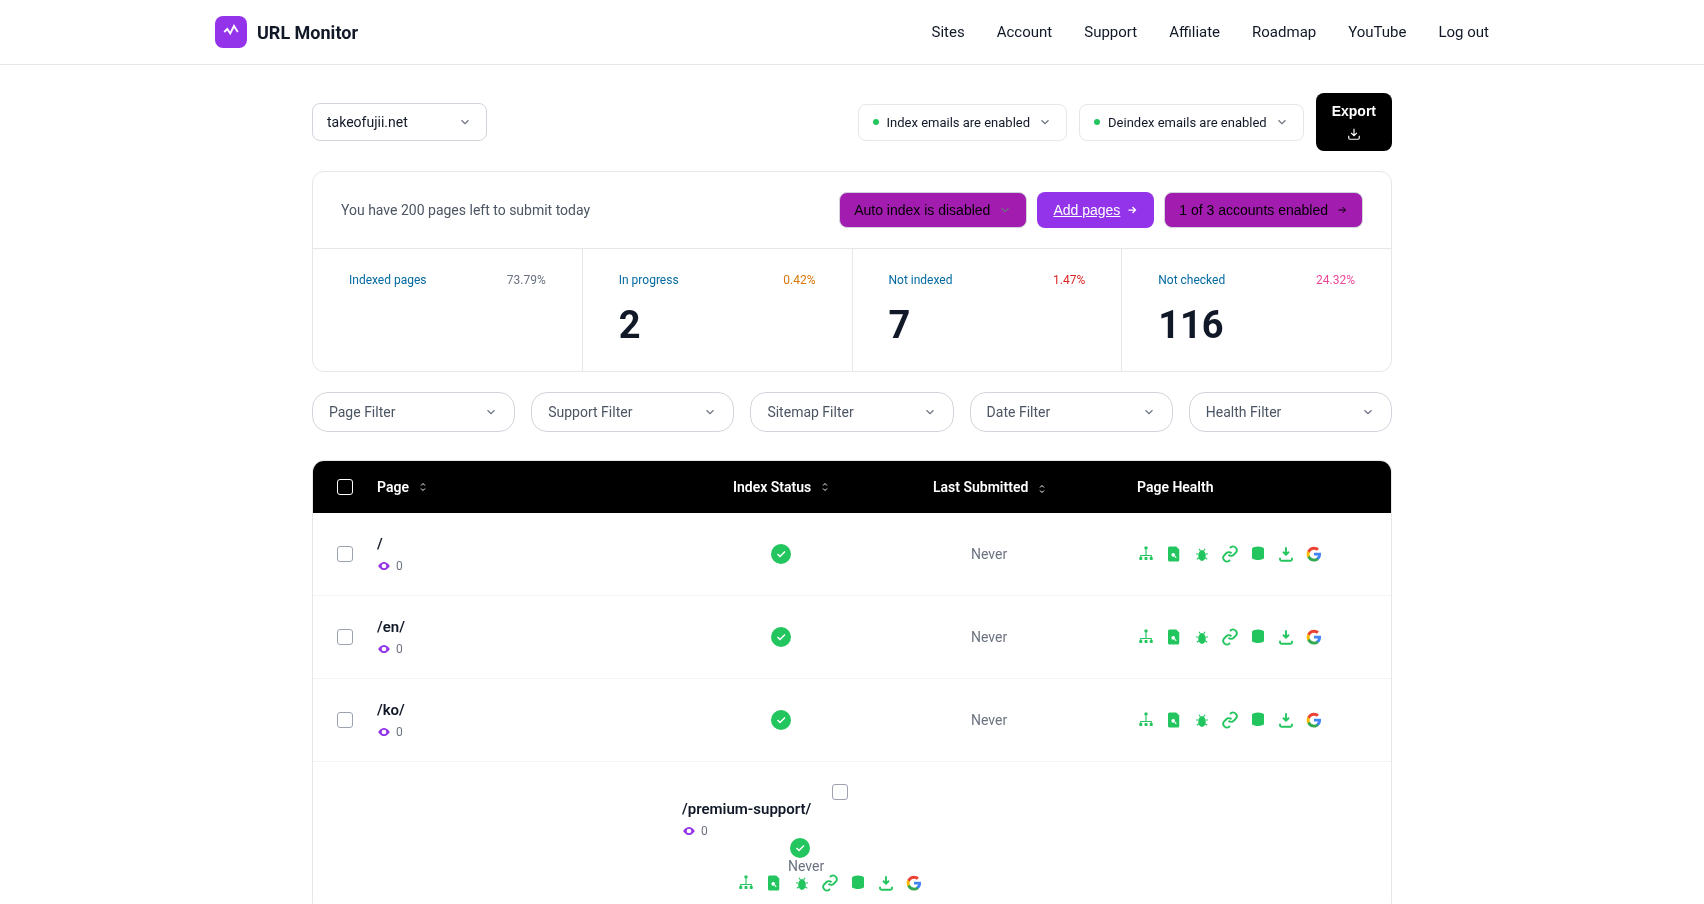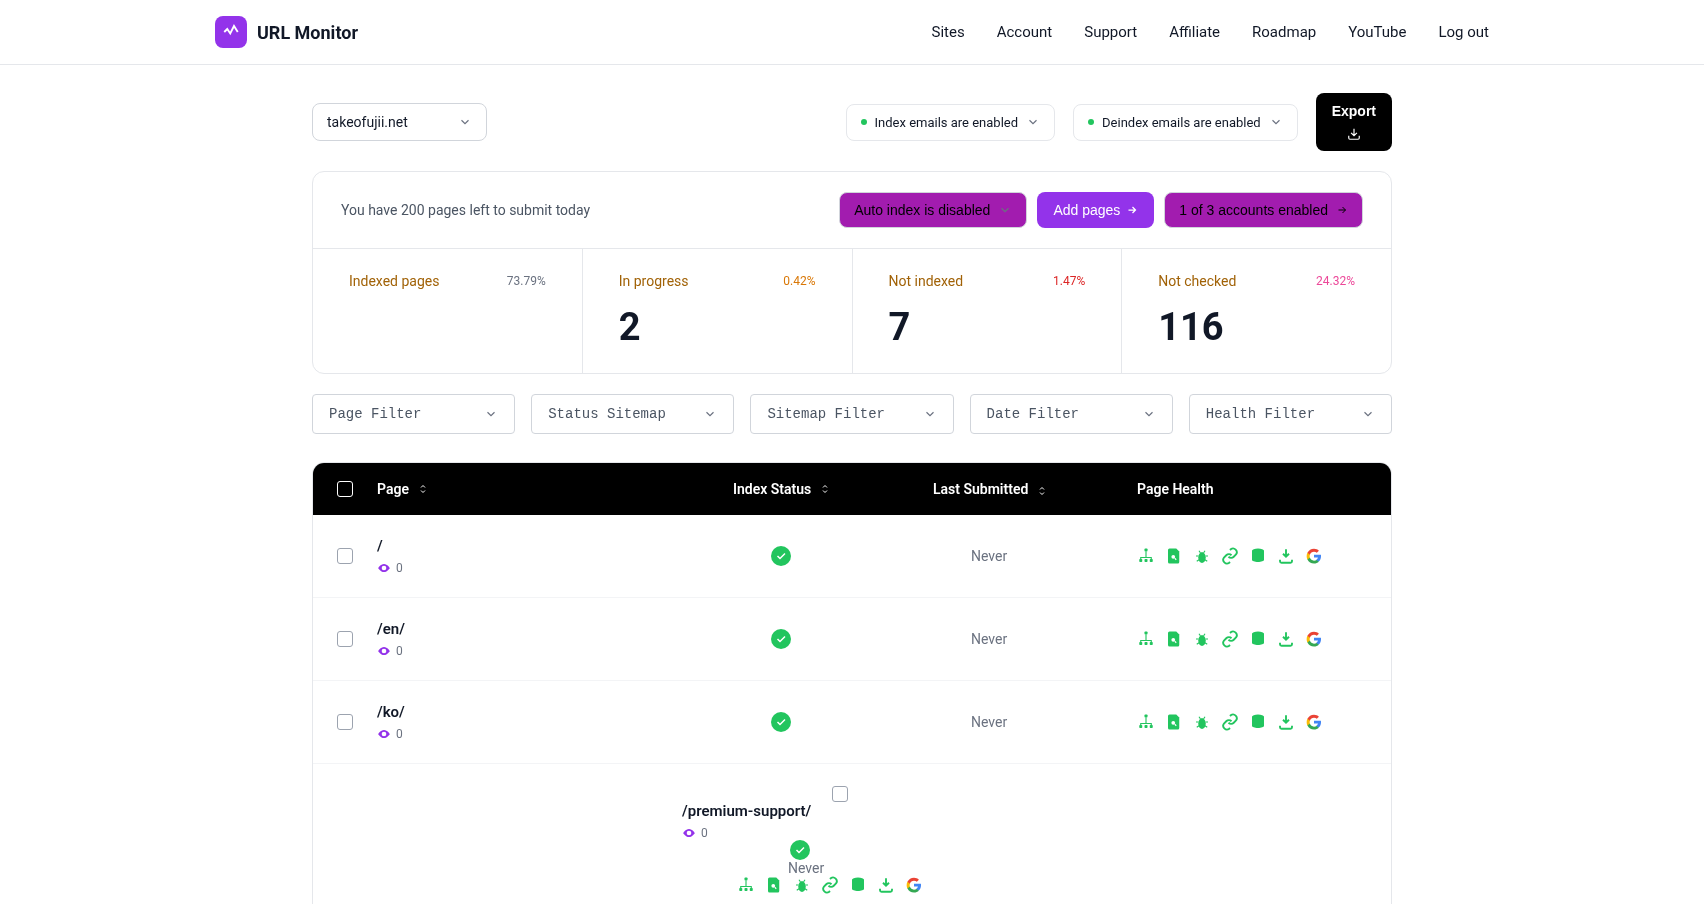--- a/index.html
+++ b/index.html
@@ -9,43 +9,43 @@
     .logo-area { display: flex; align-items: center; gap: 10px; }
     .logo-box { width: 32px; height: 32px; background: #9333ea; border-radius: 8px; display: flex; align-items: center; justify-content: center; }
     .logo-text { font-size: 18px; font-weight: 700; color: #111827; }
     .nav { display: flex; gap: 32px; }
     .nav a { color: #111827; text-decoration: none; font-size: 15px; cursor: pointer; }
     
     .container { max-width: 1080px; margin: 0 auto; padding: 0; }
     
     .top-controls { display: flex; justify-content: space-between; align-items: center; padding: 28px 0 20px; }
     .site-select { display: flex; align-items: center; justify-content: space-between; padding: 10px 14px; border: 1px solid #d1d5db; border-radius: 8px; background: #fff; font-size: 14px; min-width: 175px; cursor: pointer; }
-    .right-controls { display: flex; gap: 18px; align-items: center; margin-left: 44px; }
+    .right-controls { display: flex; gap: 12px; align-items: center; margin-left: 44px; }
     .email-toggle { display: flex; align-items: center; gap: 8px; padding: 10px 14px; border: 1px solid #e5e7eb; border-radius: 8px; font-size: 13px; cursor: pointer; background: #fff; }
     .dot-green { width: 6px; height: 6px; background: #22c55e; border-radius: 50%; }
     .export-btn { display: flex; align-items: center; gap: 8px; padding: 10px 16px; background: #000; color: #fff; border-radius: 8px; font-size: 14px; font-weight: 600; cursor: pointer; border: none; flex-direction: column; }
     
     .card { background: #fff; border: 1px solid #e5e7eb; border-radius: 12px; }
     
     .submit-row { display: flex; justify-content: space-between; align-items: center; padding: 20px 28px; }
     .submit-text { color: #4b5563; font-size: 14px; }
     .submit-actions { display: flex; gap: 10px; }
     .btn-outline { display: flex; align-items: center; gap: 8px; padding: 9px 14px; border: 1px solid #d1d5db; border-radius: 8px; background: #a21caf; font-size: 14px; cursor: pointer; }
-    .btn-purple { display: flex; align-items: center; gap: 6px; padding: 9px 16px; background: #9333ea; color: #fff; border: none; border-radius: 8px; font-size: 14px; font-weight: 500; cursor: pointer; }
+    .btn-purple { display: flex; align-items: center; gap: 6px; padding: 9px 16px; background: #9333ea; color: #fff; border: none; border-radius: 8px; font-size: 14px; font-weight: 500; cursor: pointer; text-decoration: underline; }
     
     .stats { display: flex; border-top: 1px solid #e5e7eb; }
     .stat { flex: 1; padding: 24px 36px; border-right: 1px solid #e5e7eb; }
     .stat:last-child { border-right: none; }
     .stat-top { display: flex; justify-content: space-between; align-items: center; margin-bottom: 16px; }
-    .stat-label { font-size: 14px; color: #a16207; }
+    .stat-label { font-size: 12px; color: #0369a1; }
     .stat-pct { font-size: 12px; }
     .stat-num { font-size: 38px; font-weight: 700; color: #111827; }
     
     .filters { display: flex; gap: 16px; padding: 20px 0; }
-    .filter-box { flex: 1; display: flex; justify-content: space-between; align-items: center; padding: 11px 16px; border: 1px solid #d1d5db; border-radius: 4px; background: #fff; font-size: 14px; color: #4b5563; cursor: pointer; font-family: Liberation Mono, monospace; }
+    .filter-box { flex: 1; display: flex; justify-content: space-between; align-items: center; padding: 11px 16px; border: 1px solid #d1d5db; border-radius: 16px; background: #fff; font-size: 14px; color: #4b5563; cursor: pointer; }
     
     .table-wrap { margin-top: 8px; border-radius: 12px; overflow: hidden; border: 1px solid #e5e7eb; }
     .table-header { display: flex; align-items: center; background: #000; color: #fff; padding: 18px 24px; font-size: 14px; font-weight: 600; }
     .col-check { width: 40px; }
     .col-page { flex: 1; min-width: 340px; display: flex; align-items: center; gap: 8px; }
     .col-status { width: 200px; display: flex; align-items: center; gap: 8px; }
     .col-submitted { width: 204px; display: flex; align-items: flex-end; gap: 8px; }
     .col-health { width: 230px; }
     .checkbox { width: 16px; height: 16px; border: 1.5px solid #fff; border-radius: 3px; cursor: pointer; }
     .checkbox.dark { border-color: #9ca3af; }
@@ -177,21 +177,21 @@
   </div>
 
   <div class="filters">
     <div class="filter-box">
       <span>Page Filter</span>
       <svg class="chevron" viewBox="0 0 24 24" fill="none" stroke="currentColor" stroke-width="2">
           <path d="M6 9l6 6 6-6"></path>
         </svg>
     </div>
     <div class="filter-box">
-      <span>Status Sitemap</span>
+      <span>Support Filter</span>
       <svg class="chevron" viewBox="0 0 24 24" fill="none" stroke="currentColor" stroke-width="2">
           <path d="M6 9l6 6 6-6"></path>
         </svg>
     </div>
     <div class="filter-box">
       <span>Sitemap Filter</span>
       <svg class="chevron" viewBox="0 0 24 24" fill="none" stroke="currentColor" stroke-width="2">
           <path d="M6 9l6 6 6-6"></path>
         </svg>
     </div>

